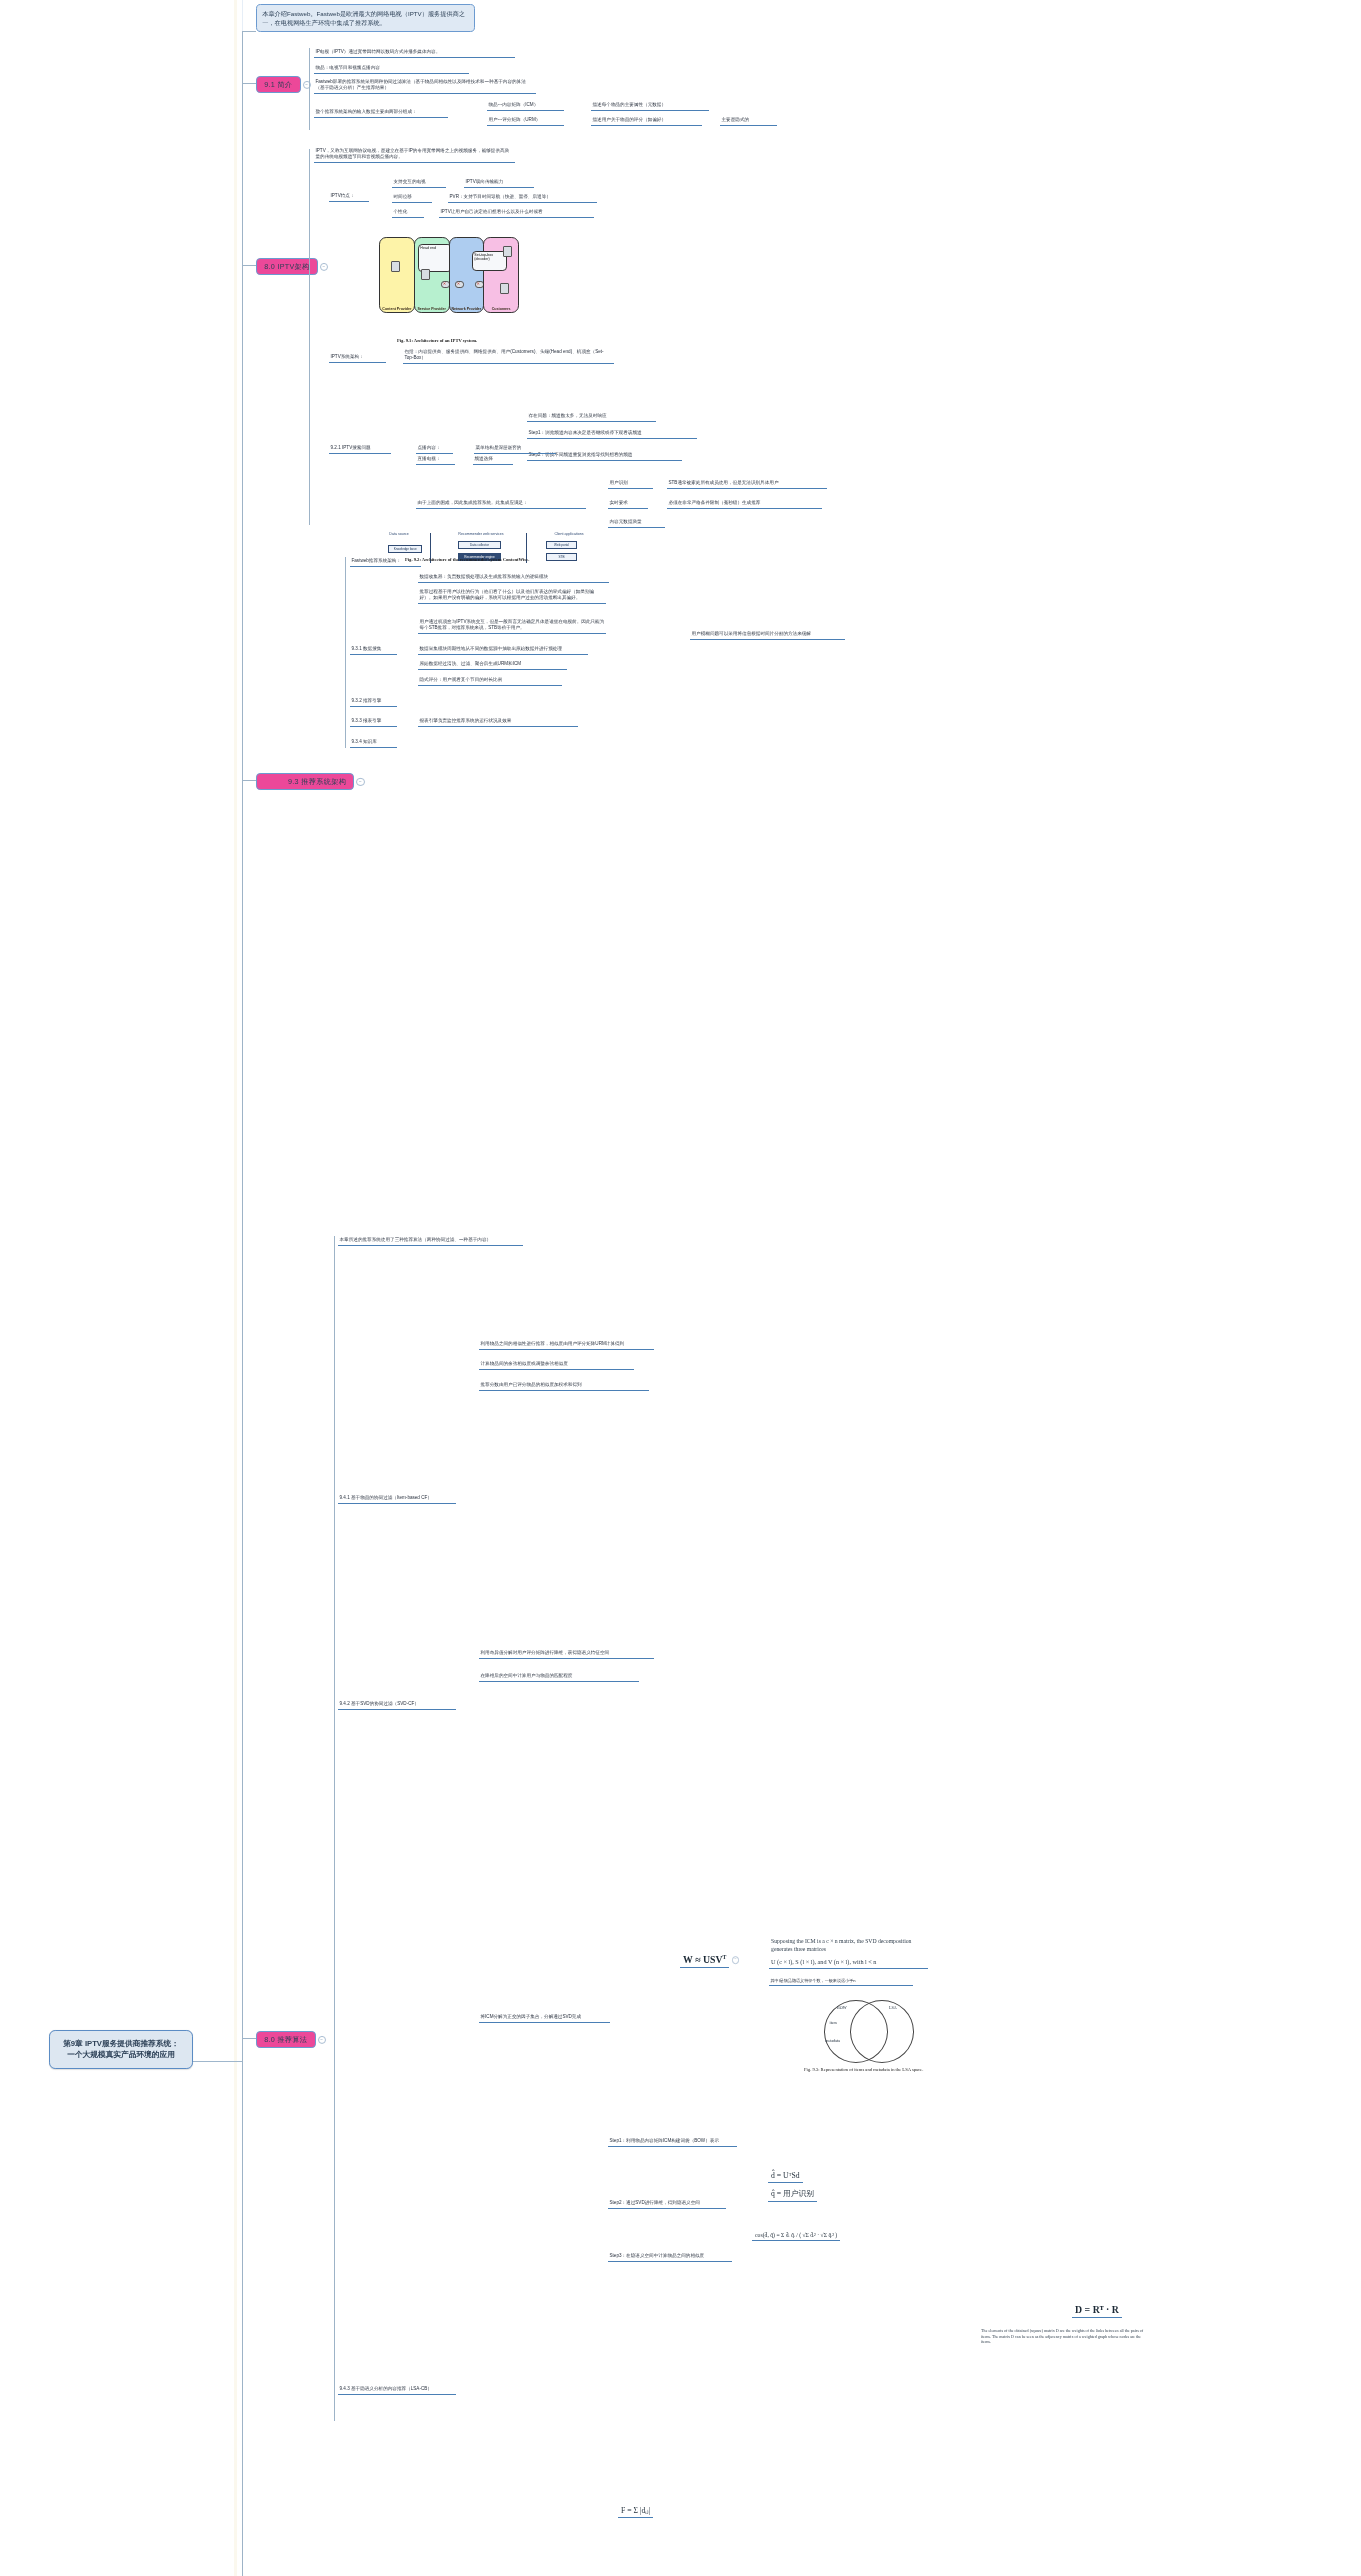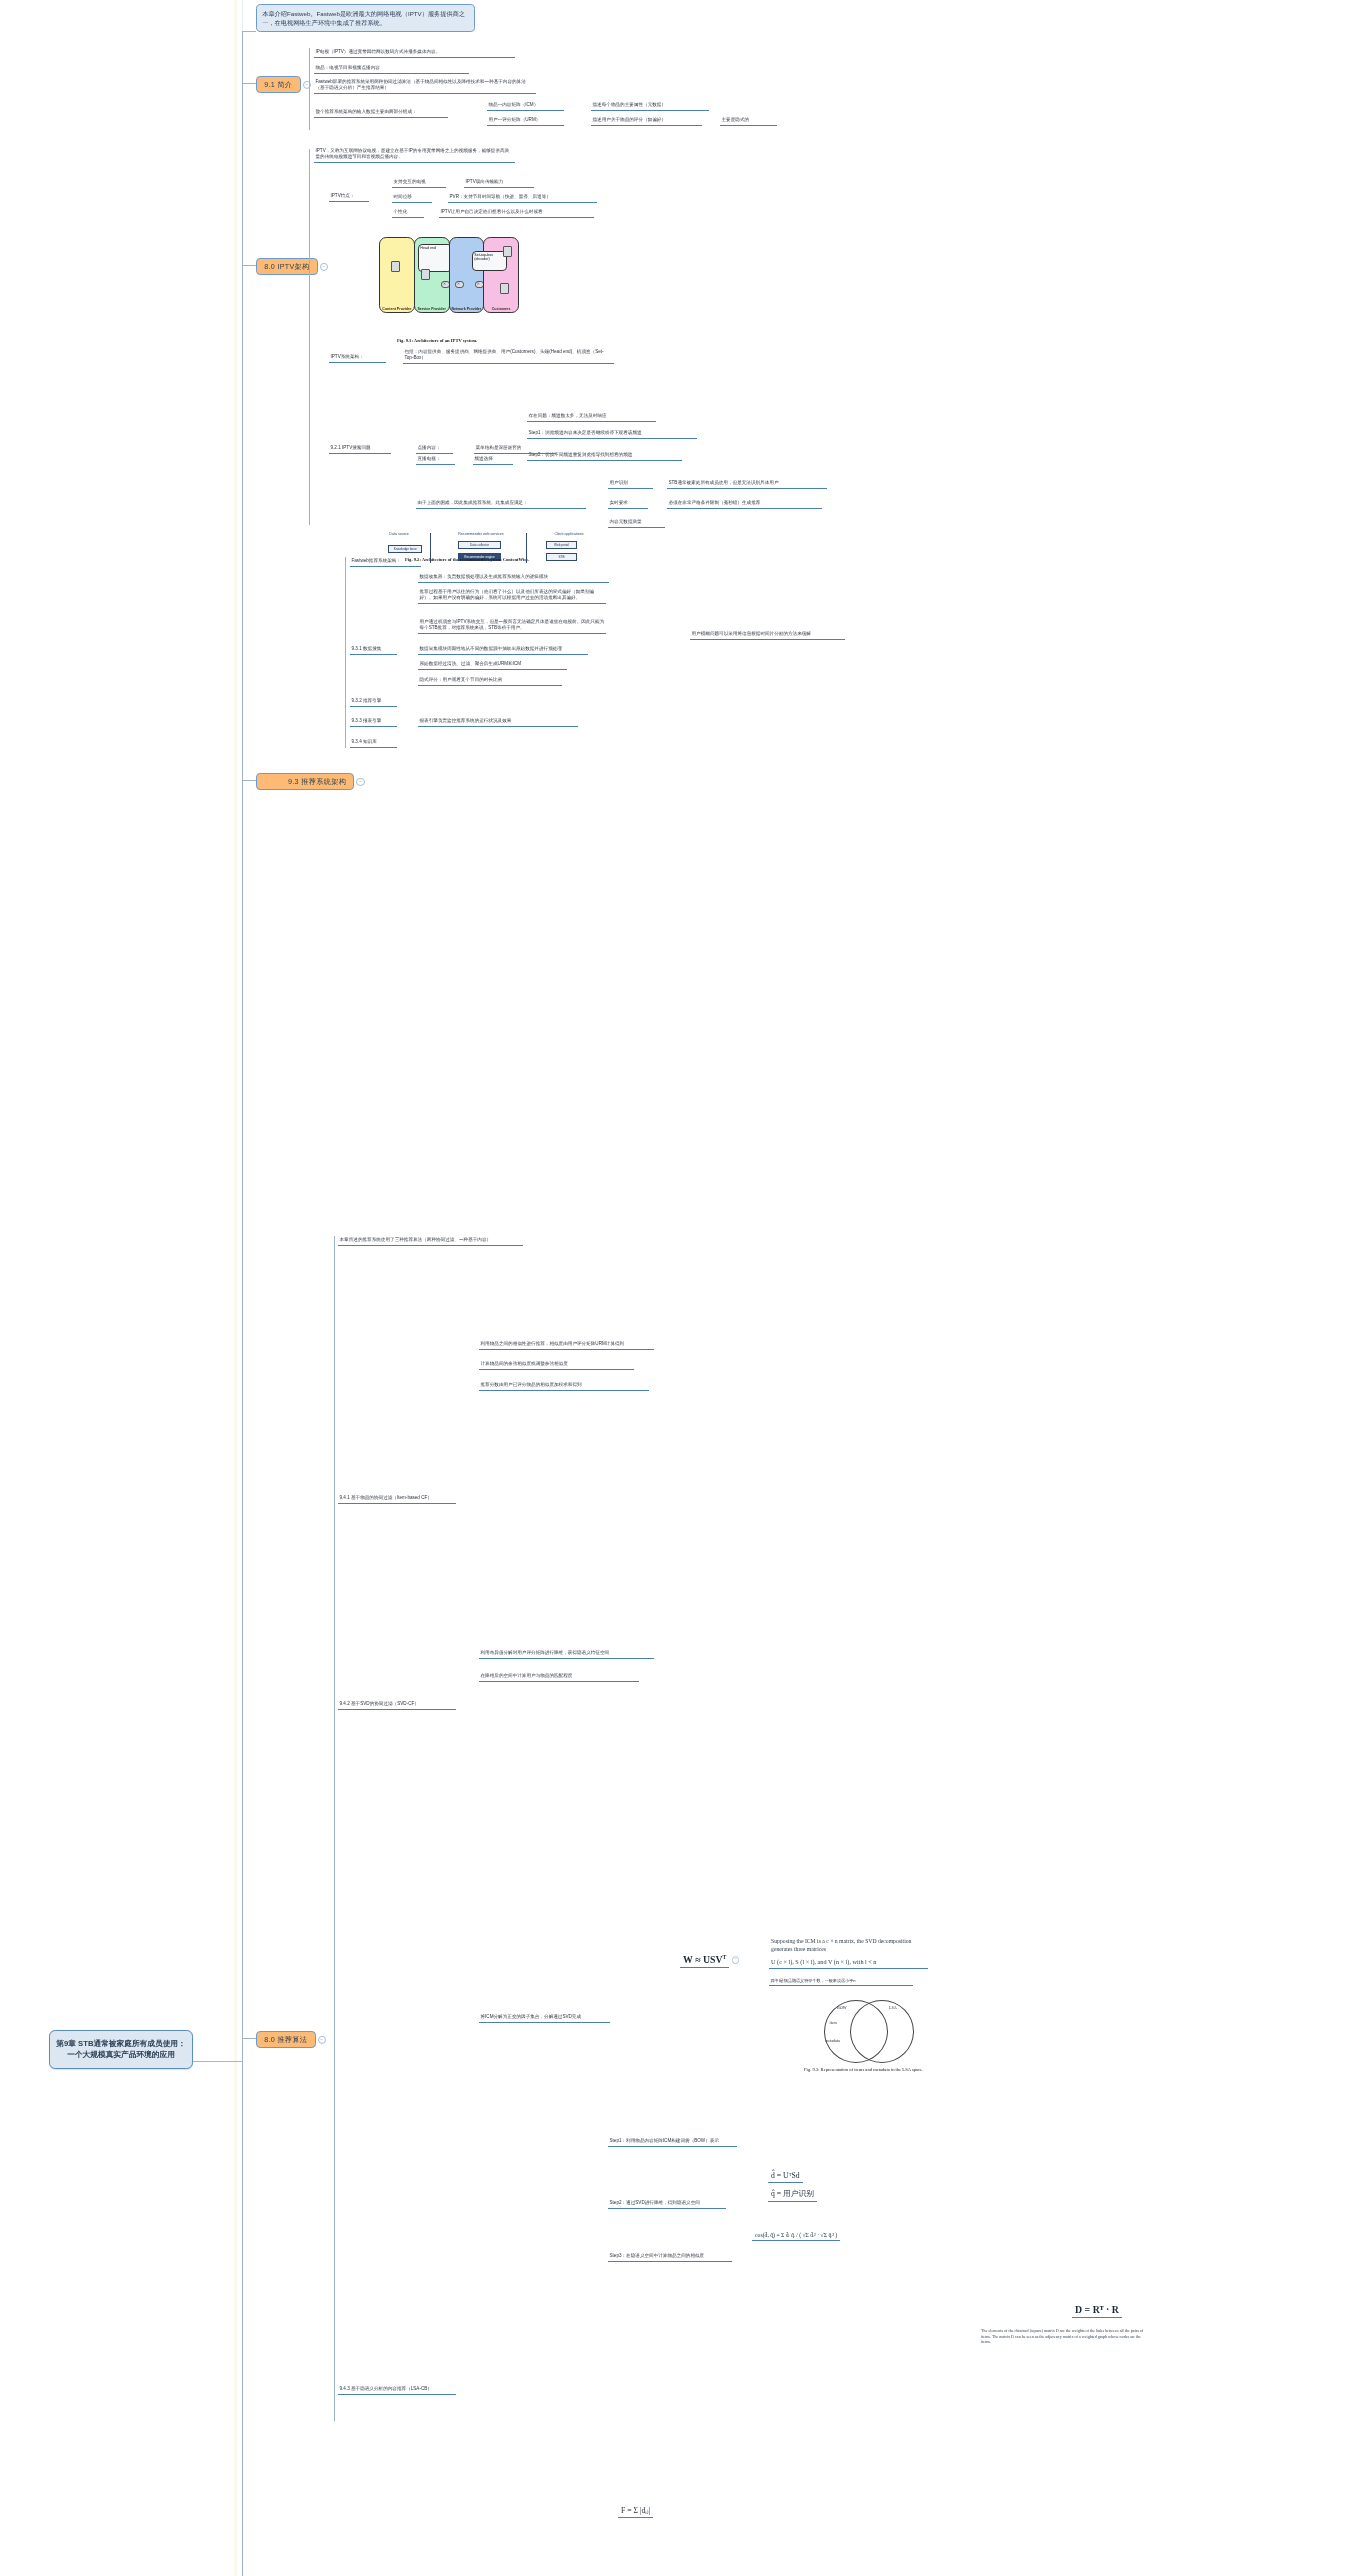--- a/index.html
+++ b/index.html
@@ -39,21 +39,21 @@
   }
   .root-line{
     position:absolute;left:193px;top:2061px;width:49px;height:1px;background:#9fb6cc;
   }
 
   
   .sec{
     position:absolute;
     box-sizing:border-box;
     padding:2.6px 7.2px;
-    background:#fdba74;
+    background:#ec4899;
     border:1px solid #6b9ad0;
     border-radius:4.1px;
     font-size:7.2px;
     letter-spacing:0.3px;
     color:#2b3f55;
     white-space:nowrap;
   }
   .sec .tog{
     position:absolute;right:-11.3px;top:50%;transform:translateY(-50%);
     width:6.2px;height:6.2px;border:0.5px solid #a9bdd2;border-radius:50%;
@@ -161,21 +161,21 @@
 </head>
 <body>
 
 <div id="canvas">
 
   <div class="spine cream"></div>
   <div class="spine blue"></div>
 
   <div class="root-line"></div>
   <div class="root">
-    <div>第9章 STB通常被家庭所有成员使用：</div>
+    <div>第9章 IPTV服务提供商推荐系统：</div>
     <div>一个大规模真实产品环境的应用</div>
   </div>
 
   <div class="note" style="left:256px;top:4.1px;width:219px;">本章介绍Fastweb。Fastweb是欧洲最大的网络电视（IPTV）服务提供商之一，在电视网络生产环境中集成了推荐系统。</div>
   <div class="h" style="left:242px;top:31px;width:14.4px;"></div>
 
   <div class="sec" style="left:256px;top:76px;">
     <span>9.1 简介</span>
     <span class="tog">−</span>
   </div>

